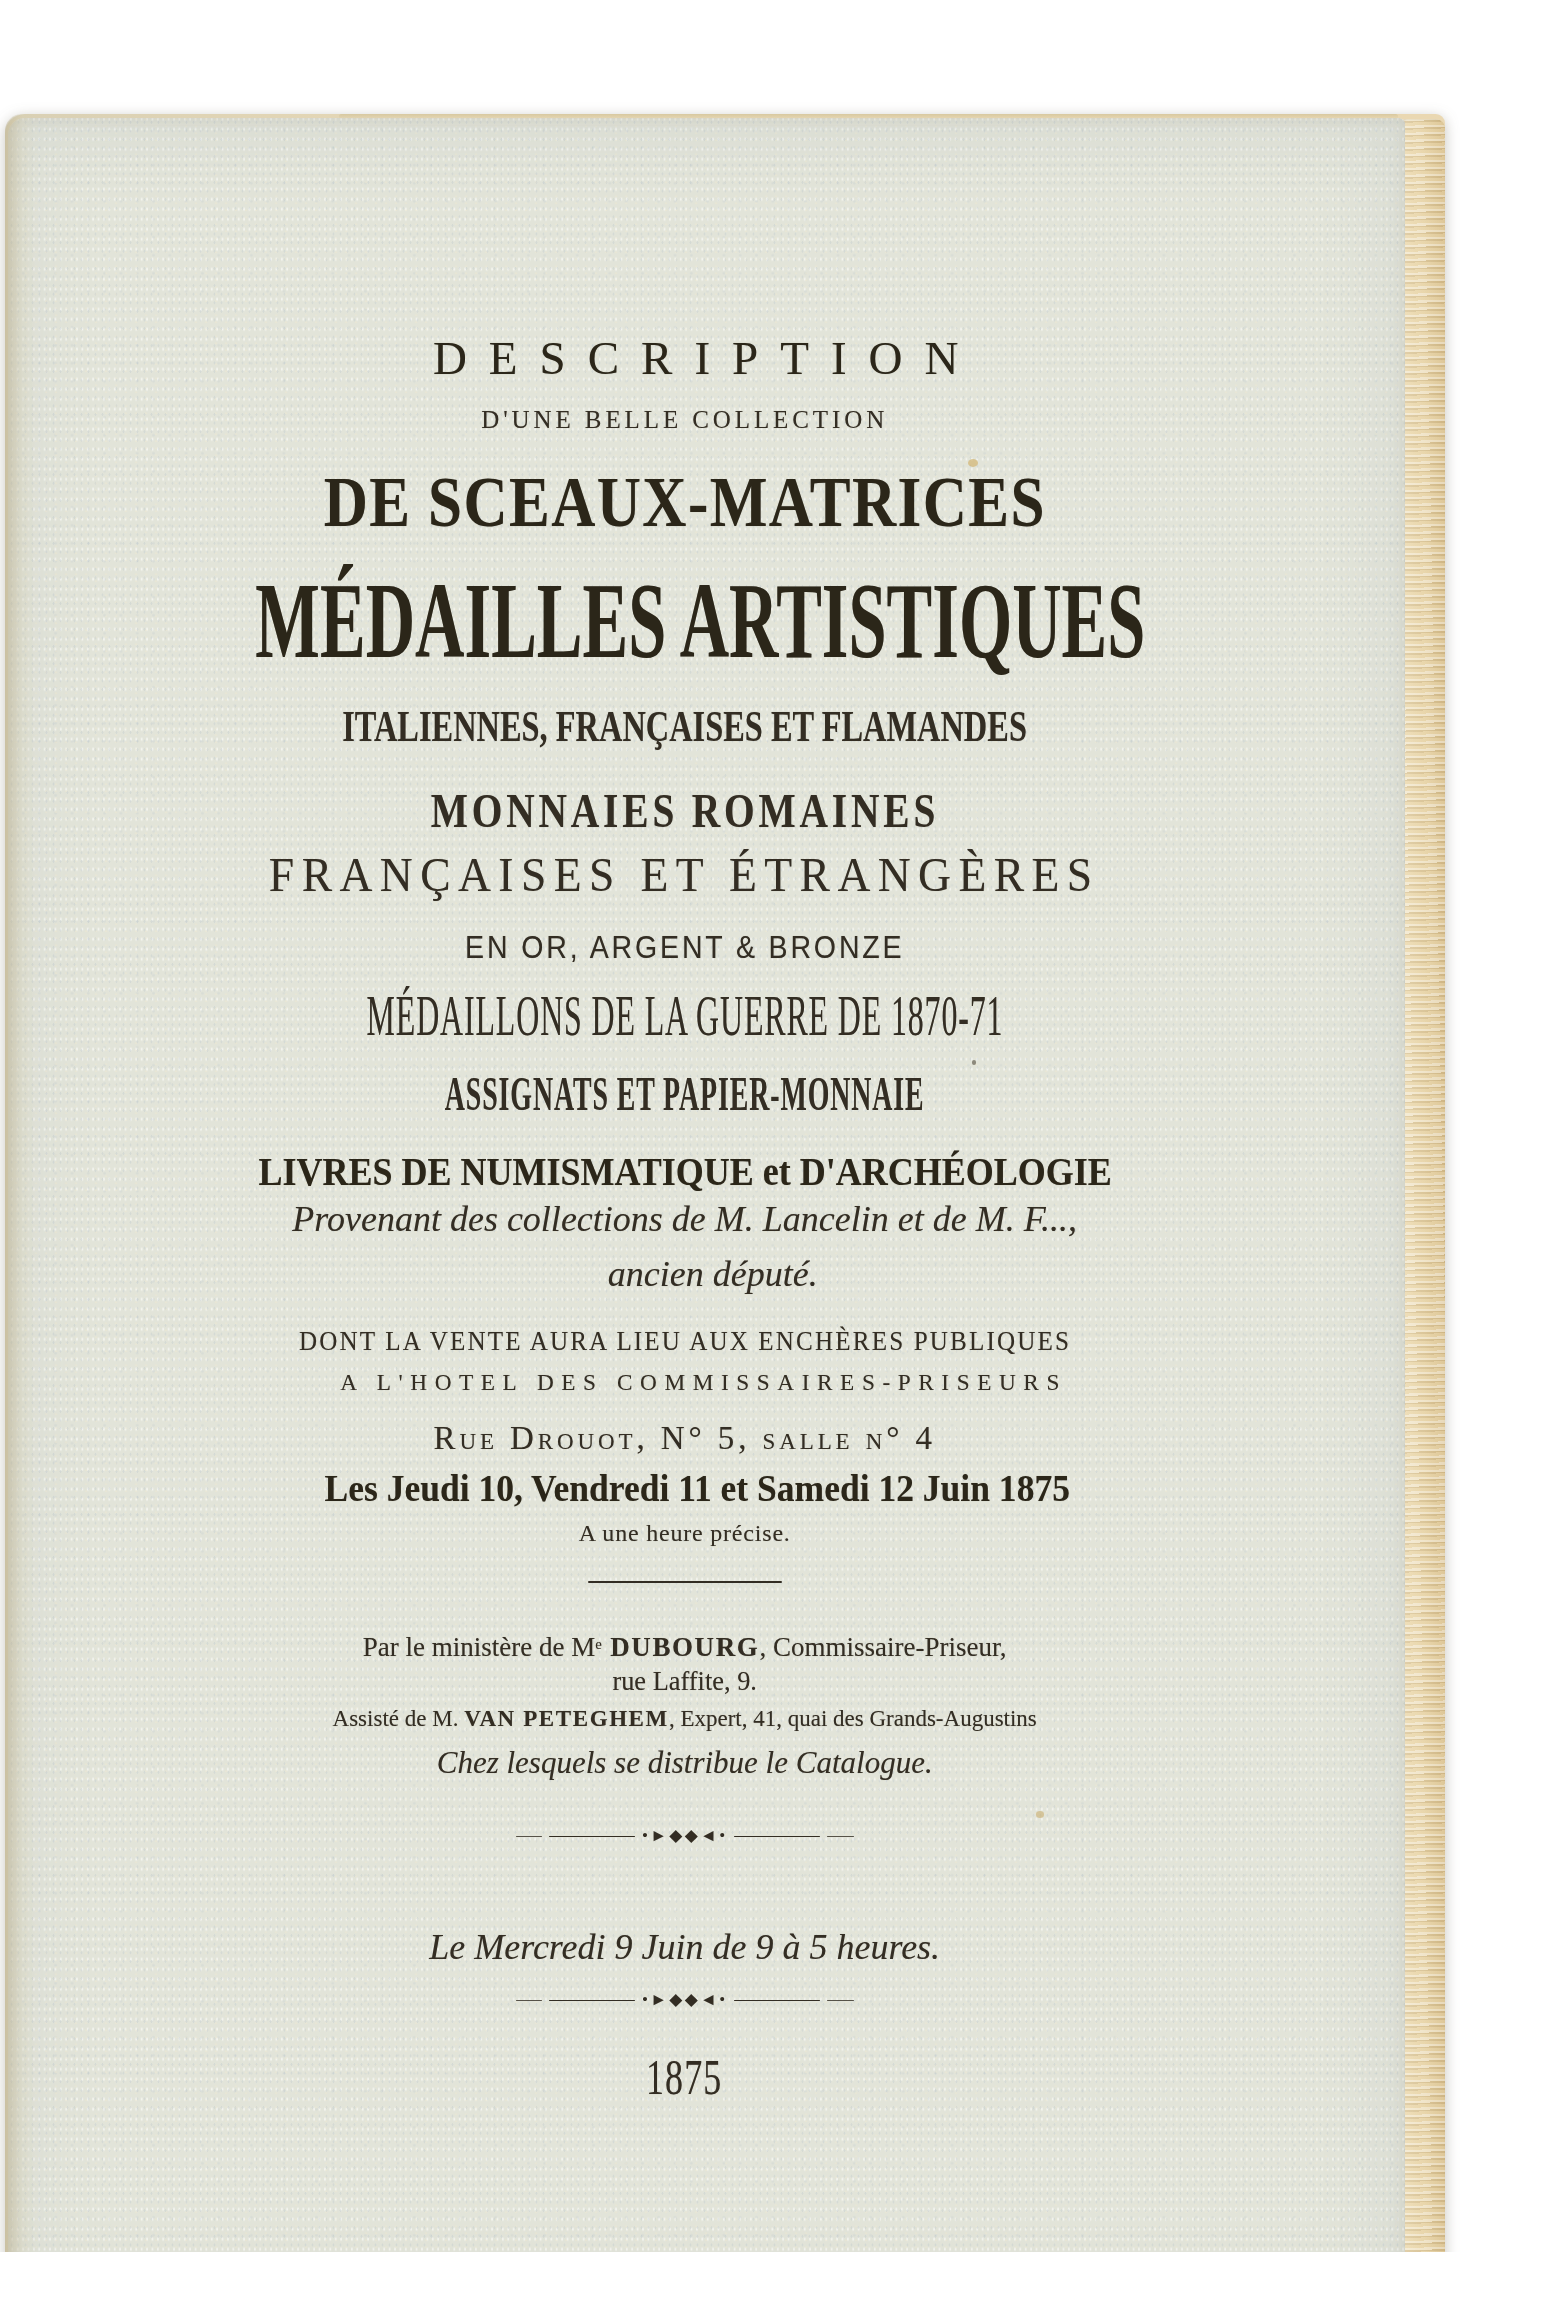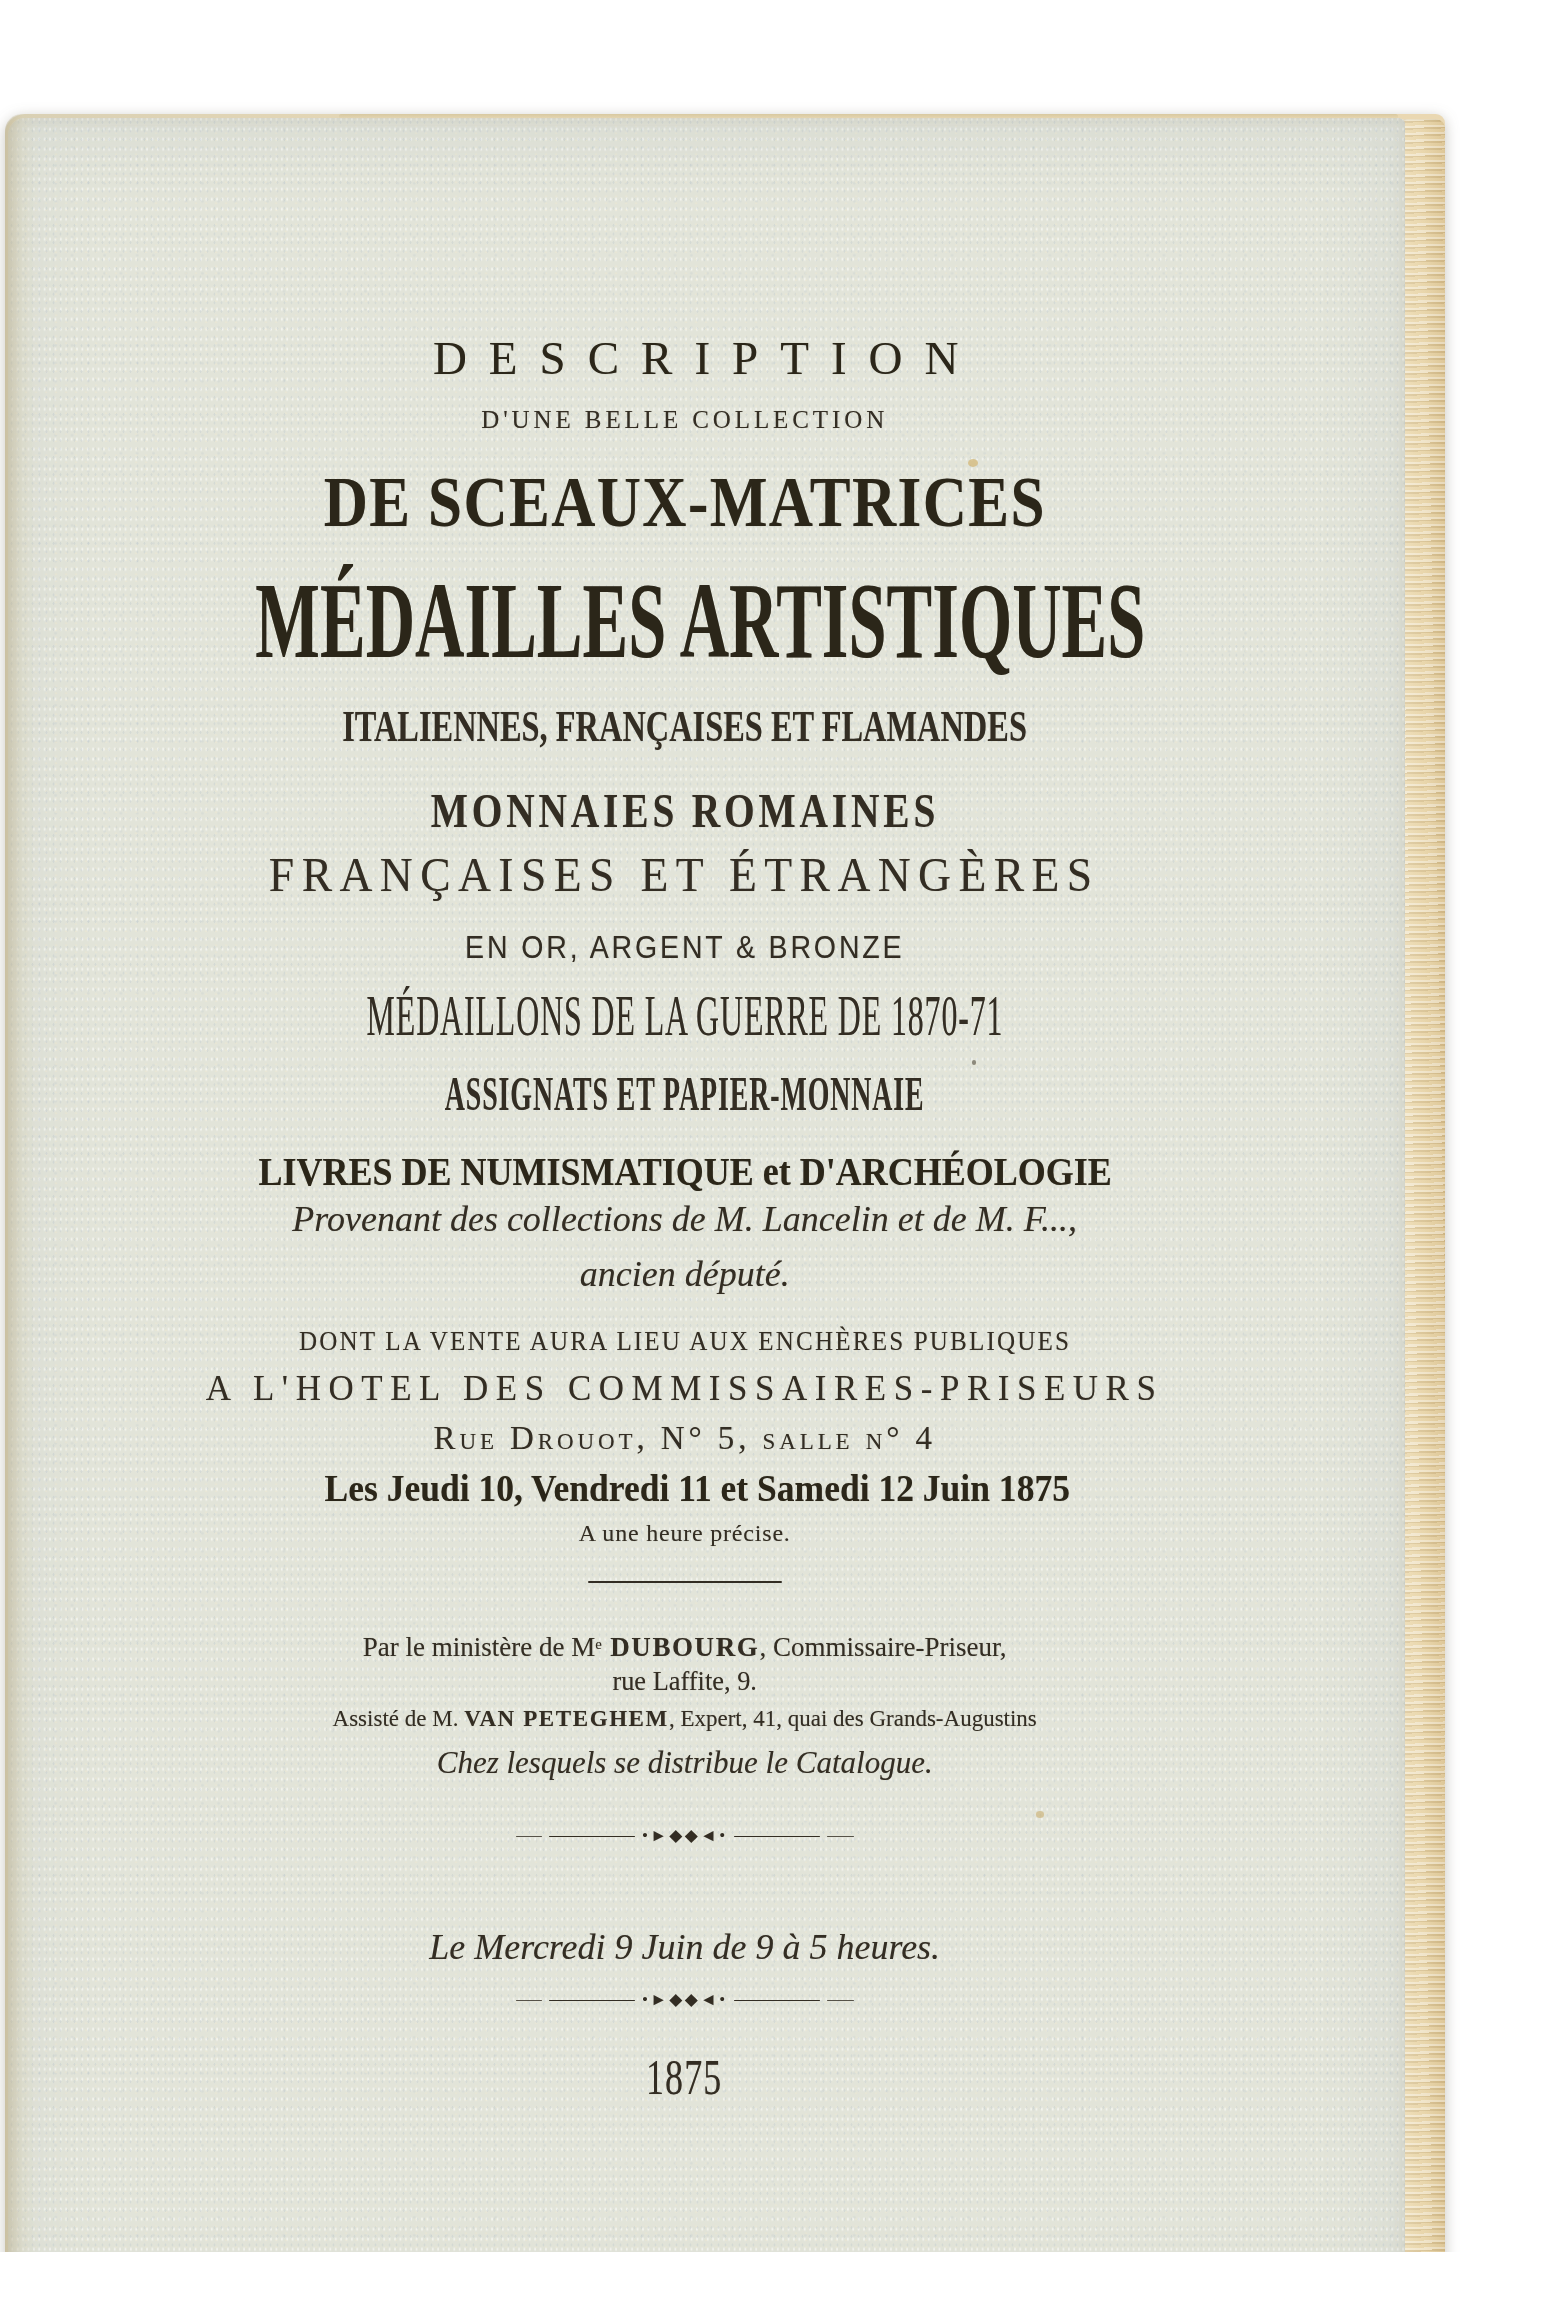--- a/index.html
+++ b/index.html
@@ -93,24 +93,24 @@
   #l-francaises .in{transform:scaleX(.95);letter-spacing:7.8px;}
   #l-metals{top:818px;font-size:31px;letter-spacing:3.1px;}
   #l-metals .in{transform:scaleX(.92);}
   #l-medaillons{top:873px;font-size:58px;}
   #l-medaillons .in{transform:scaleX(.55);letter-spacing:1.6px;}
   #l-assignats{top:956px;font-size:48px;font-weight:bold;}
   #l-assignats .in{transform:scaleX(.58);letter-spacing:1.6px;}
   #l-livres{top:1038px;font-size:40px;font-weight:700;color:var(--ink-strong);}
   #l-livres .in{transform:scaleX(.90);}
   #l-prov1{top:1087px;font-size:36px;}
-  #l-prov2{top:1142px;font-size:36px;}
+  #l-prov2{top:1142px;font-size:36px;margin-left:28px;}
   #l-notice{top:1214px;font-size:27px;letter-spacing:2.3px;}
   #l-notice .in{transform:scaleX(.93);}
-  #l-venue{top:1256px;font-size:36px;letter-spacing:7.8px;}
+  #l-venue{top:1256px;font-size:24px;letter-spacing:7.8px;padding-left:19px;}
   #l-venue .in{transform:scaleX(.97);}
   #l-address{top:1308px;font-size:33px;letter-spacing:3.9px;}
   #l-dates{top:1356px;font-size:37px;font-weight:700;color:var(--ink-strong);margin-left:13px;}
   #l-dates .in{transform:scaleX(.96);}
   #l-time{top:1407px;font-size:24px;letter-spacing:0.8px;}
   #rule-1{position:absolute;top:1467px;left:calc(50% - 97px);width:194px;height:2.3px;background:var(--ink);border-radius:1.6px;}
   #l-minister{top:1520px;font-size:27px;}
   #l-minister-addr{top:1554px;font-size:26.4px;text-decoration:underline;}
   #l-expert{top:1593px;font-size:23px;}
   #l-distrib{top:1633px;font-size:31px;}

